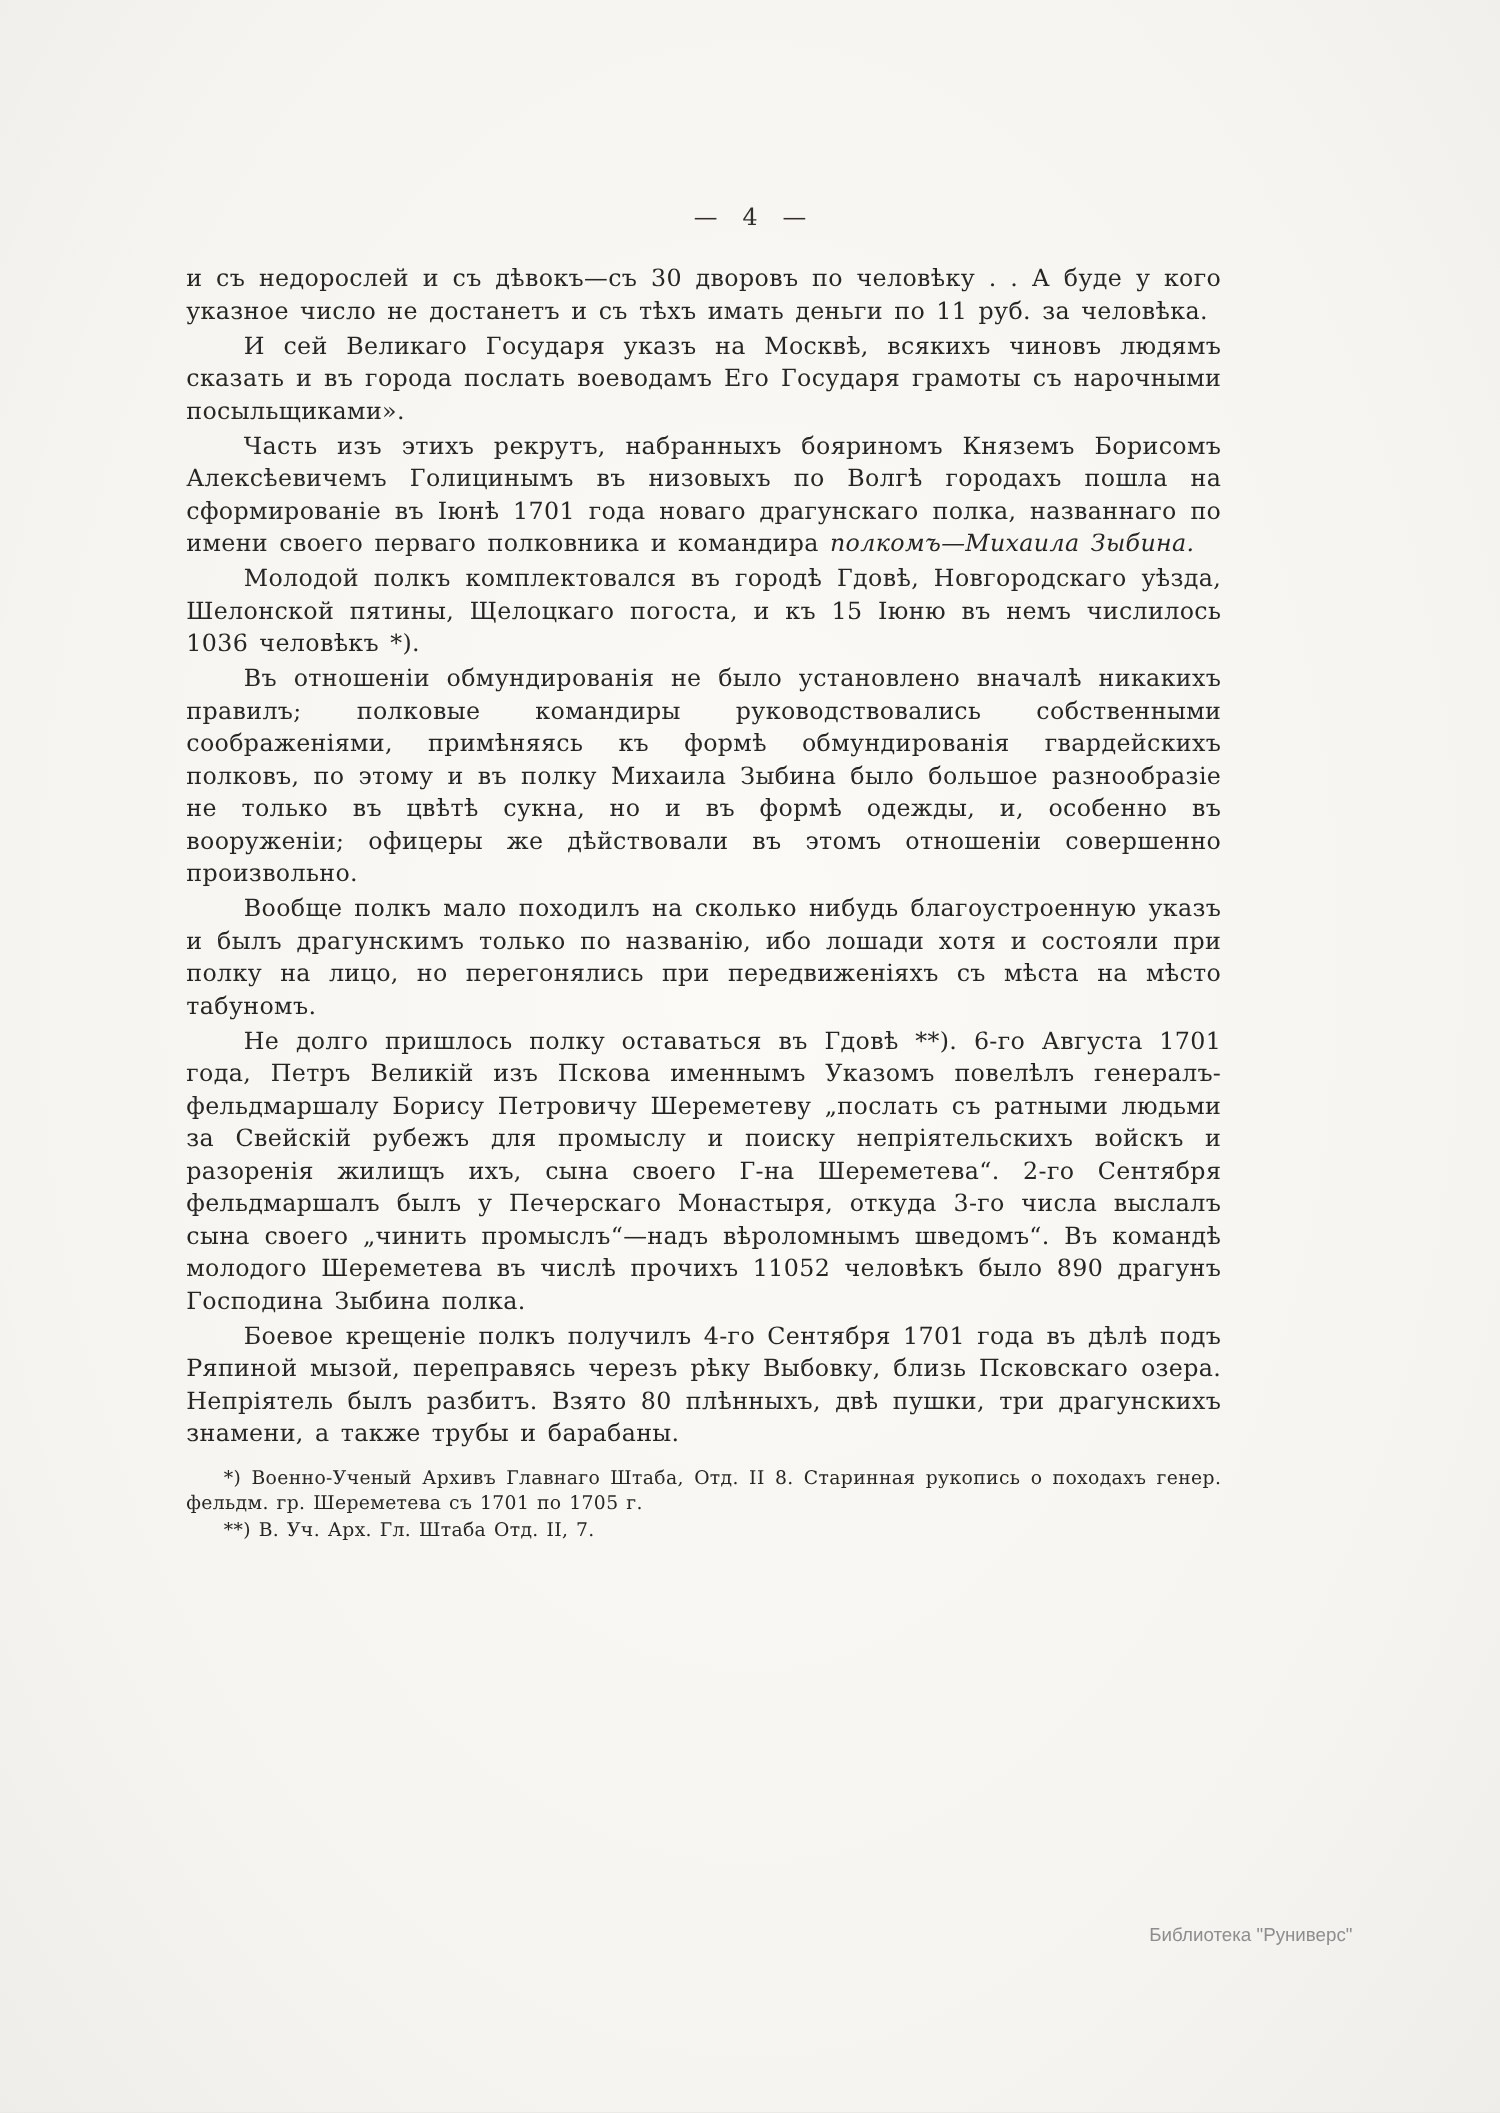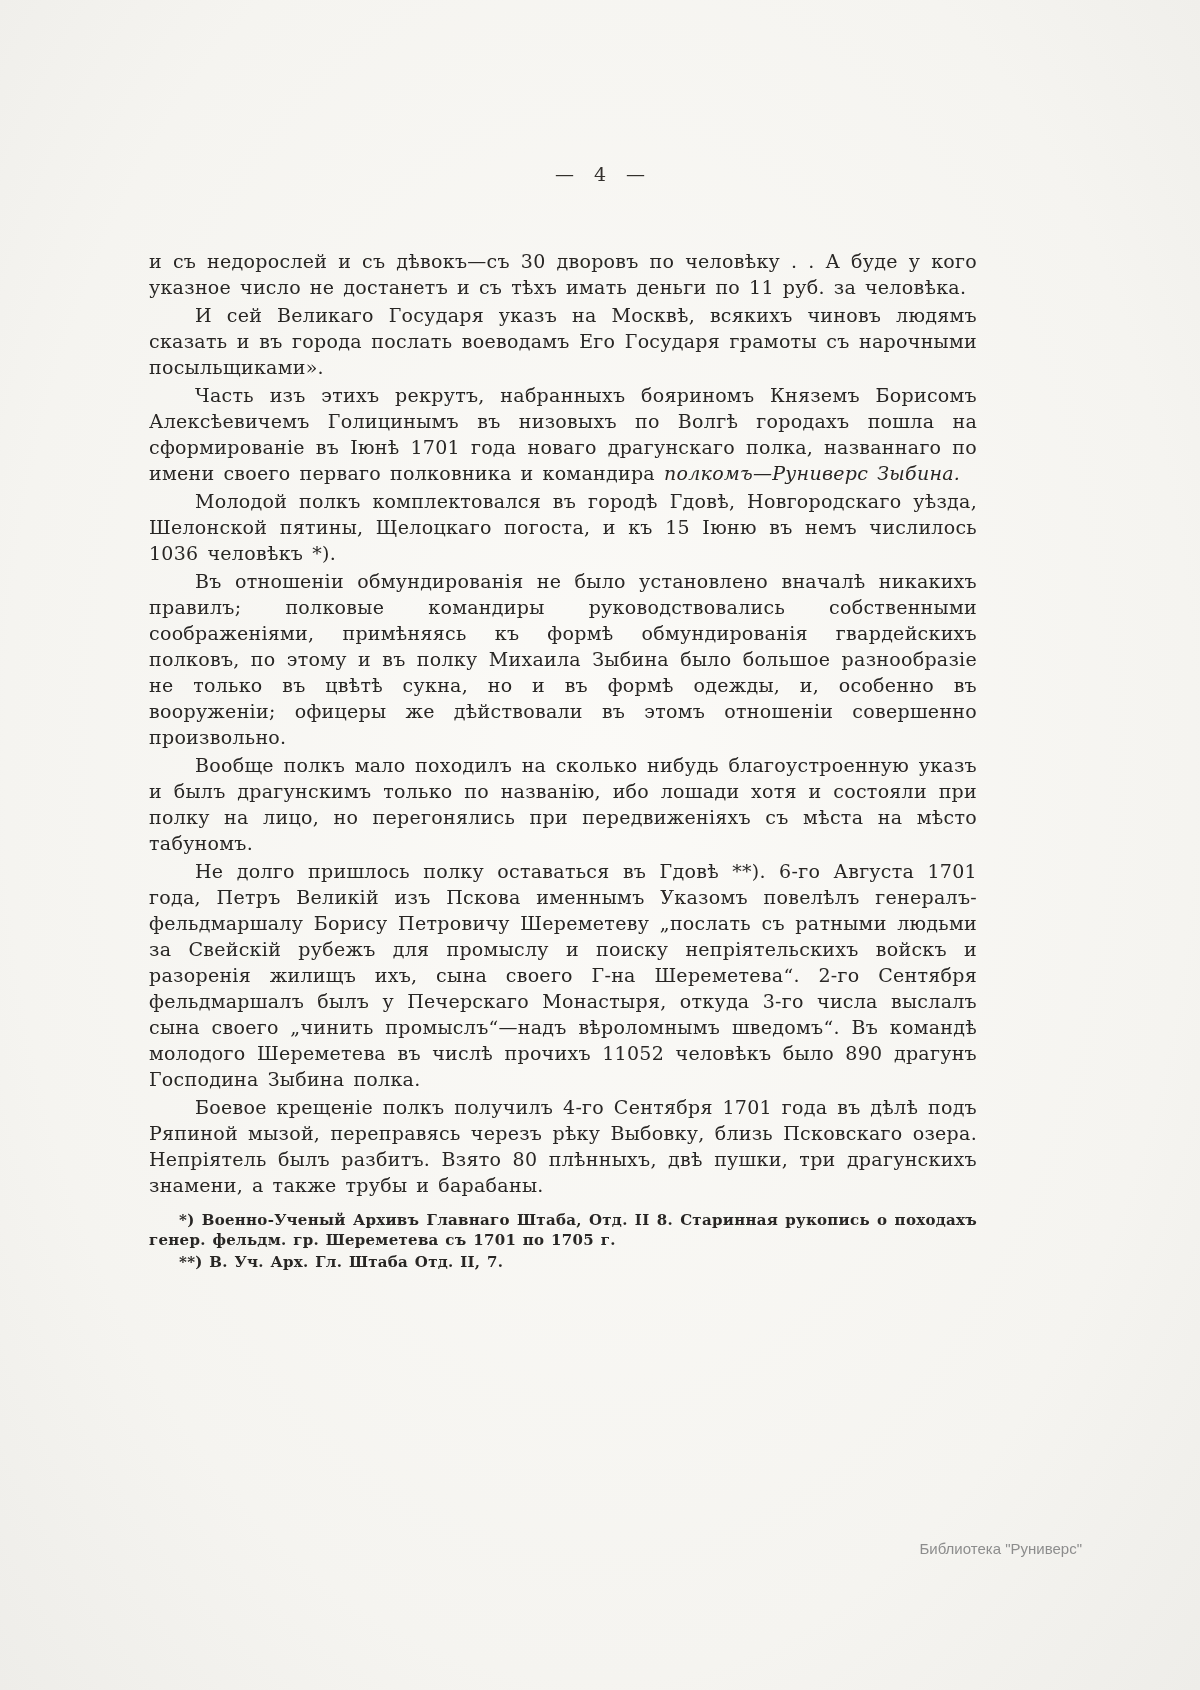--- a/index.html
+++ b/index.html
@@ -37,56 +37,54 @@
     text-align: justify;
     letter-spacing: 0.015em;
     word-spacing: 0.14em;
   }
   .para {
     margin: 0 0 2px 0;
     text-indent: 46px;
   }
   .para.no-indent {
     text-indent: 0;
-    margin-top: 38px;
   }
   .italic {
     font-style: italic;
   }
   .footnotes {
     margin-top: 12px;
     font-size: 15px;
     line-height: 20px;
     word-spacing: 0.08em;
   }
   .footnote {
     margin: 0 0 2px 0;
     text-indent: 30px;
-    font-weight: bold;
   }
   .watermark {
     position: absolute;
     top: 1540px;
     right: 118px;
     font-family: "Liberation Sans", "DejaVu Sans", sans-serif;
     font-size: 15px;
     color: #8d8d8d;
   }
 </style>
 </head>
 <body>
 
 <div class="page">
   <div class="page-number">— 4 —</div>
 
   <div class="text-block">
     <div id="paras">
         <p class="para no-indent"><span class="normal">и съ недорослей и съ дѣвокъ—съ 30 дворовъ по человѣку . .  А буде у кого указное число не достанетъ и съ тѣхъ имать деньги по 11 руб. за человѣка.</span></p>
         <p class="para"><span class="normal">И сей Великаго Государя указъ на Москвѣ, всякихъ чиновъ людямъ сказать и въ города послать воеводамъ Его Государя грамоты съ нарочными посыльщиками».</span></p>
-        <p class="para"><span class="normal">Часть изъ этихъ рекрутъ, набранныхъ бояриномъ Княземъ Борисомъ Алексѣевичемъ Голицинымъ въ низовыхъ по Волгѣ городахъ пошла на сформированіе въ Іюнѣ 1701 года новаго драгунскаго полка, названнаго по имени своего перваго полковника и командира </span><span class="italic">полкомъ—Руниверс Зыбина.</span></p>
+        <p class="para"><span class="normal">Часть изъ этихъ рекрутъ, набранныхъ бояриномъ Княземъ Борисомъ Алексѣевичемъ Голицинымъ въ низовыхъ по Волгѣ городахъ пошла на сформированіе въ Іюнѣ 1701 года новаго драгунскаго полка, названнаго по имени своего перваго полковника и командира </span><span class="italic">полкомъ—Михаила Зыбина.</span></p>
         <p class="para"><span class="normal">Молодой полкъ комплектовался въ городѣ Гдовѣ, Новгородскаго уѣзда, Шелонской пятины, Щелоцкаго погоста, и къ 15 Іюню въ немъ числилось 1036 человѣкъ *).</span></p>
         <p class="para"><span class="normal">Въ отношеніи обмундированія не было установлено вначалѣ никакихъ правилъ; полковые командиры руководствовались собственными соображеніями, примѣняясь къ формѣ обмундированія гвардейскихъ полковъ, по этому и въ полку Михаила Зыбина было большое разнообразіе не только въ цвѣтѣ сукна, но и въ формѣ одежды, и, особенно въ вооруженіи; офицеры же дѣйствовали въ этомъ отношеніи совершенно произвольно.</span></p>
         <p class="para"><span class="normal">Вообще полкъ мало походилъ на сколько нибудь благоустроенную указъ и былъ драгунскимъ только по названію, ибо лошади хотя и состояли при полку на лицо, но перегонялись при передвиженіяхъ съ мѣста на мѣсто табуномъ.</span></p>
         <p class="para"><span class="normal">Не долго пришлось полку оставаться въ Гдовѣ **). 6-го Августа 1701 года, Петръ Великій изъ Пскова именнымъ Указомъ повелѣлъ генералъ-фельдмаршалу Борису Петровичу Шереметеву „послать съ ратными людьми за Свейскій рубежъ для промыслу и поиску непріятельскихъ войскъ и разоренія жилищъ ихъ, сына своего Г-на Шереметева“. 2-го Сентября фельдмаршалъ былъ у Печерскаго Монастыря, откуда 3-го числа выслалъ сына своего „чинить промыслъ“—надъ вѣроломнымъ шведомъ“. Въ командѣ молодого Шереметева въ числѣ прочихъ 11052 человѣкъ было 890 драгунъ Господина Зыбина полка.</span></p>
         <p class="para"><span class="normal">Боевое крещеніе полкъ получилъ 4-го Сентября 1701 года въ дѣлѣ подъ Ряпиной мызой, переправясь черезъ рѣку Выбовку, близь Псковскаго озера. Непріятель былъ разбитъ. Взято 80 плѣнныхъ, двѣ пушки, три драгунскихъ знамени, а также трубы и барабаны.</span></p>
       </div>
     <div id="foots" class="footnotes">
         <p class="footnote">*) Военно-Ученый Архивъ Главнаго Штаба, Отд. II  8.  Старинная рукопись о походахъ генер. фельдм. гр. Шереметева съ 1701 по 1705 г.</p>
         <p class="footnote">**) В. Уч. Арх. Гл. Штаба Отд. II, 7.</p>
       </div>

